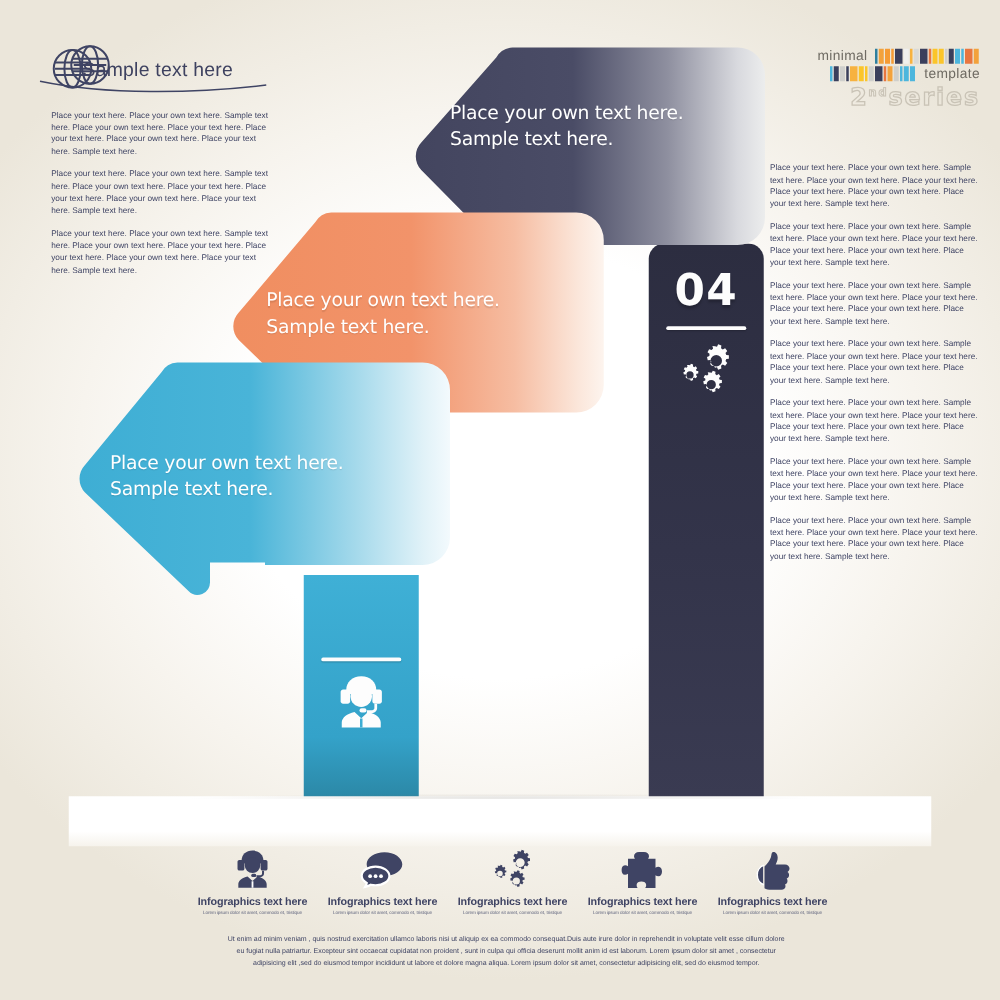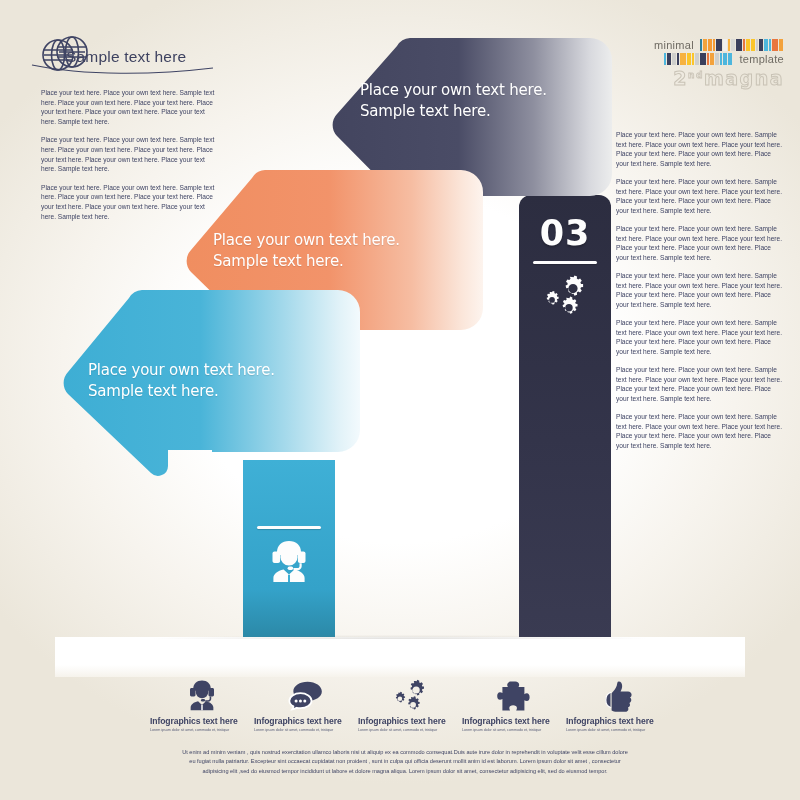--- a/index.html
+++ b/index.html
@@ -85,21 +85,21 @@
   .footband{
     position:absolute;left:55px;top:637px;width:690px;height:40px;
     background:linear-gradient(180deg,#ffffff 0%,#ffffff 70%,#f6f3ec 100%);
   }
   .footband:before{
     content:"";position:absolute;left:-12px;right:-12px;top:-4px;height:6px;
     background:radial-gradient(ellipse 50% 100% at 50% 100%, rgba(120,115,105,.22), rgba(120,115,105,0) 70%);
   }
 
   .icons{position:absolute;left:150px;top:672px;width:520px;display:flex;}
-  .icell{flex:1;}
+  .icell{flex:1;text-align:center;}
   .icell .glyph{height:40px;display:flex;align-items:flex-end;justify-content:center;}
   .icell .t1{font-size:8.6px;color:#3f4464;margin-top:4px;font-weight:bold;letter-spacing:-.1px;}
   .icell .t2{font-size:3.7px;color:#5a5f7a;margin-top:2px;letter-spacing:-.05px;}
 
   .bottompara{
     position:absolute;left:180px;top:748px;width:450px;text-align:center;
     font-size:5.6px;line-height:9.4px;color:#3f4464;
   }
 </style>
 </head>
@@ -175,21 +175,21 @@
           <i style="background: rgb(232, 118, 63); width: 2px; margin-right: 1px;"></i>
           <i style="background: rgb(243, 162, 60); width: 4px; margin-right: 1px;"></i>
           <i style="background: rgb(207, 207, 204); width: 4px; margin-right: 1px;"></i>
           <i style="background: rgb(77, 182, 221); width: 2px; margin-right: 1px;"></i>
           <i style="background: rgb(77, 182, 221); width: 4px; margin-right: 1px;"></i>
           <i style="background: rgb(77, 182, 221); width: 4px; margin-right: 1px;"></i>
         </span>
       <span class="tr-template">template</span>
     </div>
     <div class="tr-series">
-      <span>2</span><sup>nd</sup><span>magna</span>
+      <span>2</span><sup>nd</sup><span>series</span>
     </div>
   </div>
 
   <div class="rtext">
     <p>Place your text here. Place your own text here. Sample text here.
 Place your own text here. Place your text here. Place your text here. Place your own text here. Place your text here. Sample text here.</p>
     <p>Place your text here. Place your own text here. Sample text here.
 Place your own text here. Place your text here. Place your text here. Place your own text here. Place your text here. Sample text here.</p>
     <p>Place your text here. Place your own text here. Sample text here.
 Place your own text here. Place your text here. Place your text here. Place your own text here. Place your text here. Sample text here.</p>
@@ -197,21 +197,21 @@
 Place your own text here. Place your text here. Place your text here. Place your own text here. Place your text here. Sample text here.</p>
     <p>Place your text here. Place your own text here. Sample text here.
 Place your own text here. Place your text here. Place your text here. Place your own text here. Place your text here. Sample text here.</p>
     <p>Place your text here. Place your own text here. Sample text here.
 Place your own text here. Place your text here. Place your text here. Place your own text here. Place your text here. Sample text here.</p>
     <p>Place your text here. Place your own text here. Sample text here.
 Place your own text here. Place your text here. Place your text here. Place your own text here. Place your text here. Sample text here.</p>
   </div>
 
   <div class="col" id="col3">
-    <div class="num">03</div>
+    <div class="num">04</div>
     <div class="rule"></div>
     <div class="cicon">
       <svg width="46" height="44" viewBox="0 0 46 44">
         <g fill="#fdfdfd">
           <path d="M30 4l1.6.3.9-1.9 2.6 1-.3 2.1 1.4 1 1.9-1 1.7 2.2-1.4 1.6.6 1.6 2.1.2v2.8l-2.1.3-.6 1.6 1.4 1.6-1.7 2.2-1.9-1-1.4 1 .3 2.1-2.6 1-.9-1.9-1.6.3-1-1.8-1.6.3-1.3-1.5 1-1.8-.9-1.4-2 .3-.6-2.7 1.9-.8.1-1.7-1.6-1.2 1.3-2.4 2 .6 1.2-1.2-.6-2zM31 11a4.6 4.6 0 1 0 0 9.2 4.6 4.6 0 0 0 0-9.2z"></path>
           <path d="M26 25l1.4.2.8-1.6 2.2.8-.2 1.8 1.2.9 1.6-.9 1.4 1.9-1.2 1.3.5 1.4 1.8.2v2.4l-1.8.2-.5 1.4 1.2 1.3-1.4 1.9-1.6-.9-1.2.9.2 1.8-2.2.8-.8-1.6-1.4.2-.9-1.5-1.4.2-1-1.3.8-1.5-.7-1.2-1.7.2-.5-2.3 1.6-.7.1-1.4-1.4-1 1.1-2 1.7.5 1-1-.5-1.7zM27 31a3.7 3.7 0 1 0 0 7.4 3.7 3.7 0 0 0 0-7.4z"></path>
           <path d="M9 19l1.1.2.6-1.3 1.8.7-.2 1.4 1 .7 1.3-.7 1.1 1.5-.9 1.1.4 1.1 1.4.1v1.9l-1.4.2-.4 1.1.9 1.1-1.1 1.5-1.3-.7-1 .7.2 1.4-1.8.7-.6-1.3-1.1.2-.7-1.2-1.1.2-.8-1 .6-1.2-.6-1-1.3.2-.4-1.8 1.3-.6.1-1.1-1.1-.8.9-1.6 1.3.4.8-.8-.4-1.3zM10 24a2.9 2.9 0 1 0 0 5.8 2.9 2.9 0 0 0 0-5.8z"></path>
         </g>
       </svg>
     </div>

